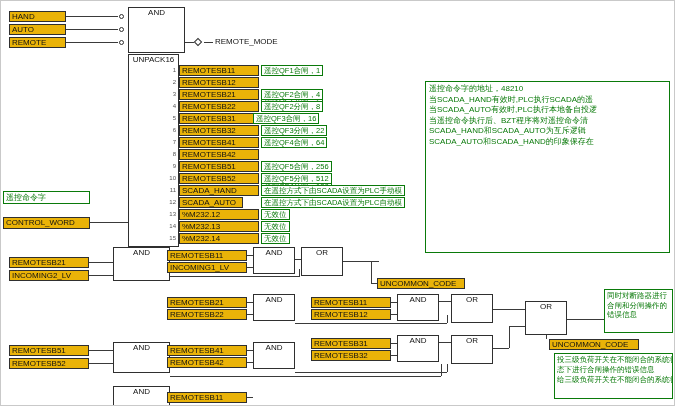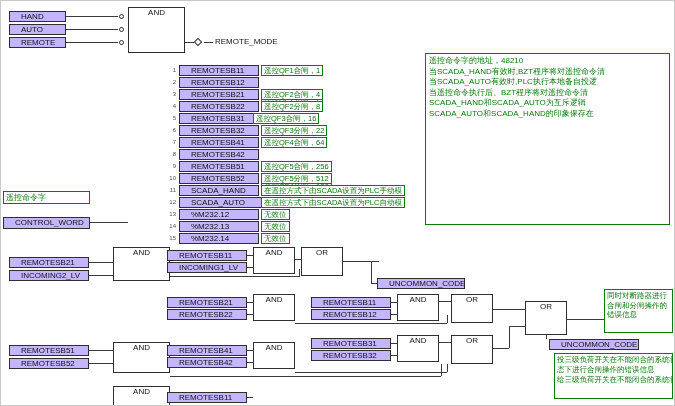--- a/index.html
+++ b/index.html
@@ -1,21 +1,21 @@
 <!DOCTYPE html>
 <html><head>
 <meta charset="utf-8">
 <style>
   * { margin:0; padding:0; box-sizing:border-box; }
   body { background:#f3f3f3; font-family:"Liberation Sans", sans-serif; }
   .canvas { position:relative; width:675px; height:406px; background:#fff;
             border:1px solid #c9c9c9; overflow:hidden; }
-  .box { position:absolute; border:1px solid #2f2f2f; background:#c4b5fd;
+  .box { position:absolute; border:1px solid #2f2f2f; background:#eab308;
          font-size:8px; color:#111; display:flex; align-items:center;
-         padding:0 11px; white-space:nowrap; line-height:1; }
+         padding:0 2px; white-space:nowrap; line-height:1; }
   .gate { position:absolute; border:1px solid #2f2f2f; background:#fff;
           font-size:8px; color:#111; text-align:center; padding-top:1px; line-height:1; }
   .green-note { position:absolute; border:1px solid #0a7a0a; background:#fff;
                 color:#0a7a0a; font-size:7.5px; display:flex; align-items:center;
                 padding:0 2px; white-space:nowrap; line-height:1; }
   .green-frame { position:absolute; border:1px solid #0a7a0a; color:#0a7a0a;
                  font-size:8px; padding:2px 3px; }
   .green-frame .ln { line-height:10.5px; white-space:nowrap; }
   .note { position:absolute; border:1px solid #0a7a0a; color:#0a7a0a;
           font-size:7.5px; padding:1px 2px; overflow:hidden; }
@@ -36,20 +36,21 @@
     <div class="box" style="left: 8px; top: 10px; width: 57px; height: 11px;">HAND</div>
     <div class="hline" style="left: 65px; top: 15px; width: 52px; height: 1px;"></div>
     <div class="circle" style="left: 118px; top: 13px; width: 5px; height: 5px;"></div>
     <div class="box" style="left: 8px; top: 23px; width: 57px; height: 11px;">AUTO</div>
     <div class="hline" style="left: 65px; top: 28px; width: 52px; height: 1px;"></div>
     <div class="circle" style="left: 118px; top: 26px; width: 5px; height: 5px;"></div>
     <div class="box" style="left: 8px; top: 36px; width: 57px; height: 11px;">REMOTE</div>
     <div class="hline" style="left: 65px; top: 41px; width: 52px; height: 1px;"></div>
     <div class="circle" style="left: 118px; top: 39px; width: 5px; height: 5px;"></div>
     <div class="gate" style="left: 127px; top: 6px; width: 57px; height: 46px;">AND</div>
+    <div class="gate" style="left: 127px; top: 53px; width: 51px; height: 193px;">UNPACK16</div>
     <div class="hline" style="left: 184px; top: 41px; width: 9px; height: 1px;"></div>
     <div class="diamond" style="left: 194px; top: 38px; width: 6px; height: 6px;"></div>
     <div class="hline" style="left: 203px; top: 41px; width: 9px; height: 1px;"></div>
     <div class="out-label" style="left: 214px; top: 37px;">REMOTE_MODE</div>
     <div class="pin-num" style="left: 162px; top: 66px; width: 13px; height: 7px;">1</div>
     <div class="box" style="left: 178px; top: 64px; width: 80px; height: 11px;">REMOTESB11</div>
     <div class="green-note" style="left: 260px; top: 64px; height: 11px;">遥控QF1合闸，1</div>
     <div class="pin-num" style="left: 162px; top: 78px; width: 13px; height: 7px;">2</div>
     <div class="box" style="left: 178px; top: 76px; width: 80px; height: 11px;">REMOTESB12</div>
     <div class="green-note" style="left: 260px; top: 93px; height: 11px;">遥控QF1分闸，2</div>
@@ -74,34 +75,34 @@
     <div class="pin-num" style="left: 162px; top: 162px; width: 13px; height: 7px;">9</div>
     <div class="box" style="left: 178px; top: 160px; width: 80px; height: 11px;">REMOTESB51</div>
     <div class="green-note" style="left: 260px; top: 160px; height: 11px;">遥控QF5合闸，256</div>
     <div class="pin-num" style="left: 162px; top: 174px; width: 13px; height: 7px;">10</div>
     <div class="box" style="left: 178px; top: 172px; width: 80px; height: 11px;">REMOTESB52</div>
     <div class="green-note" style="left: 260px; top: 172px; height: 11px;">遥控QF5分闸，512</div>
     <div class="pin-num" style="left: 162px; top: 186px; width: 13px; height: 7px;">11</div>
     <div class="box" style="left: 178px; top: 184px; width: 80px; height: 11px;">SCADA_HAND</div>
     <div class="green-note" style="left: 260px; top: 184px; height: 11px;">在遥控方式下由SCADA设置为PLC手动模</div>
     <div class="pin-num" style="left: 162px; top: 198px; width: 13px; height: 7px;">12</div>
-    <div class="box" style="left: 178px; top: 196px; width: 104px; height: 11px;">SCADA_AUTO</div>
+    <div class="box" style="left: 178px; top: 196px; width: 64px; height: 11px;">SCADA_AUTO</div>
     <div class="green-note" style="left: 260px; top: 196px; height: 11px;">在遥控方式下由SCADA设置为PLC自动模</div>
     <div class="pin-num" style="left: 162px; top: 210px; width: 13px; height: 7px;">13</div>
     <div class="box" style="left: 178px; top: 208px; width: 80px; height: 11px;">%M232.12</div>
     <div class="green-note" style="left: 260px; top: 208px; height: 11px;">无效位</div>
     <div class="pin-num" style="left: 162px; top: 222px; width: 13px; height: 7px;">14</div>
     <div class="box" style="left: 178px; top: 220px; width: 80px; height: 11px;">%M232.13</div>
     <div class="green-note" style="left: 260px; top: 220px; height: 11px;">无效位</div>
     <div class="pin-num" style="left: 162px; top: 234px; width: 13px; height: 7px;">15</div>
     <div class="box" style="left: 178px; top: 232px; width: 80px; height: 11px;">%M232.14</div>
     <div class="green-note" style="left: 260px; top: 232px; height: 11px;">无效位</div>
-    <div class="green-frame" style="left: 424px; top: 52px; width: 245px; height: 172px;">
+    <div class="green-frame" style="left: 424px; top: 80px; width: 245px; height: 172px;">
       <div class="ln">遥控命令字的地址，48210</div>
-      <div class="ln">当SCADA_HAND有效时,BZT程序将对遥控命令清</div>
+      <div class="ln">当SCADA_HAND有效时,PLC执行SCADA的遥</div>
       <div class="ln">当SCADA_AUTO有效时,PLC执行本地备自投逻</div>
       <div class="ln">当遥控命令执行后、BZT程序将对遥控命令清</div>
       <div class="ln">SCADA_HAND和SCADA_AUTO为互斥逻辑</div>
       <div class="ln">SCADA_AUTO和SCADA_HAND的印象保存在</div>
     </div>
     <div class="green-note" style="left: 2px; top: 190px; width: 87px; height: 13px; font-size: 8px;">遥控命令字</div>
     <div class="box" style="left: 2px; top: 216px; width: 87px; height: 12px;">CONTROL_WORD</div>
     <div class="hline" style="left: 89px; top: 221px; width: 38px; height: 1px;"></div>
     <div class="gate" style="left: 112px; top: 246px; width: 57px; height: 34px;">AND</div>
     <div class="box" style="left: 8px; top: 256px; width: 80px; height: 11px;">REMOTESB21</div>

